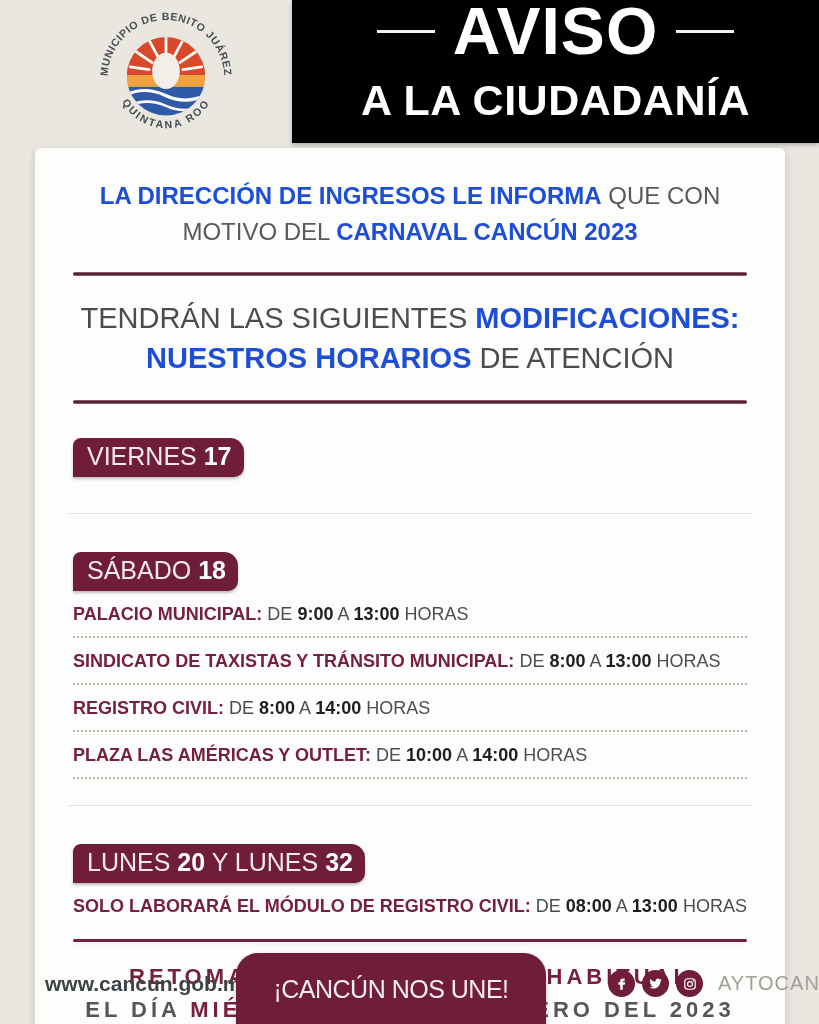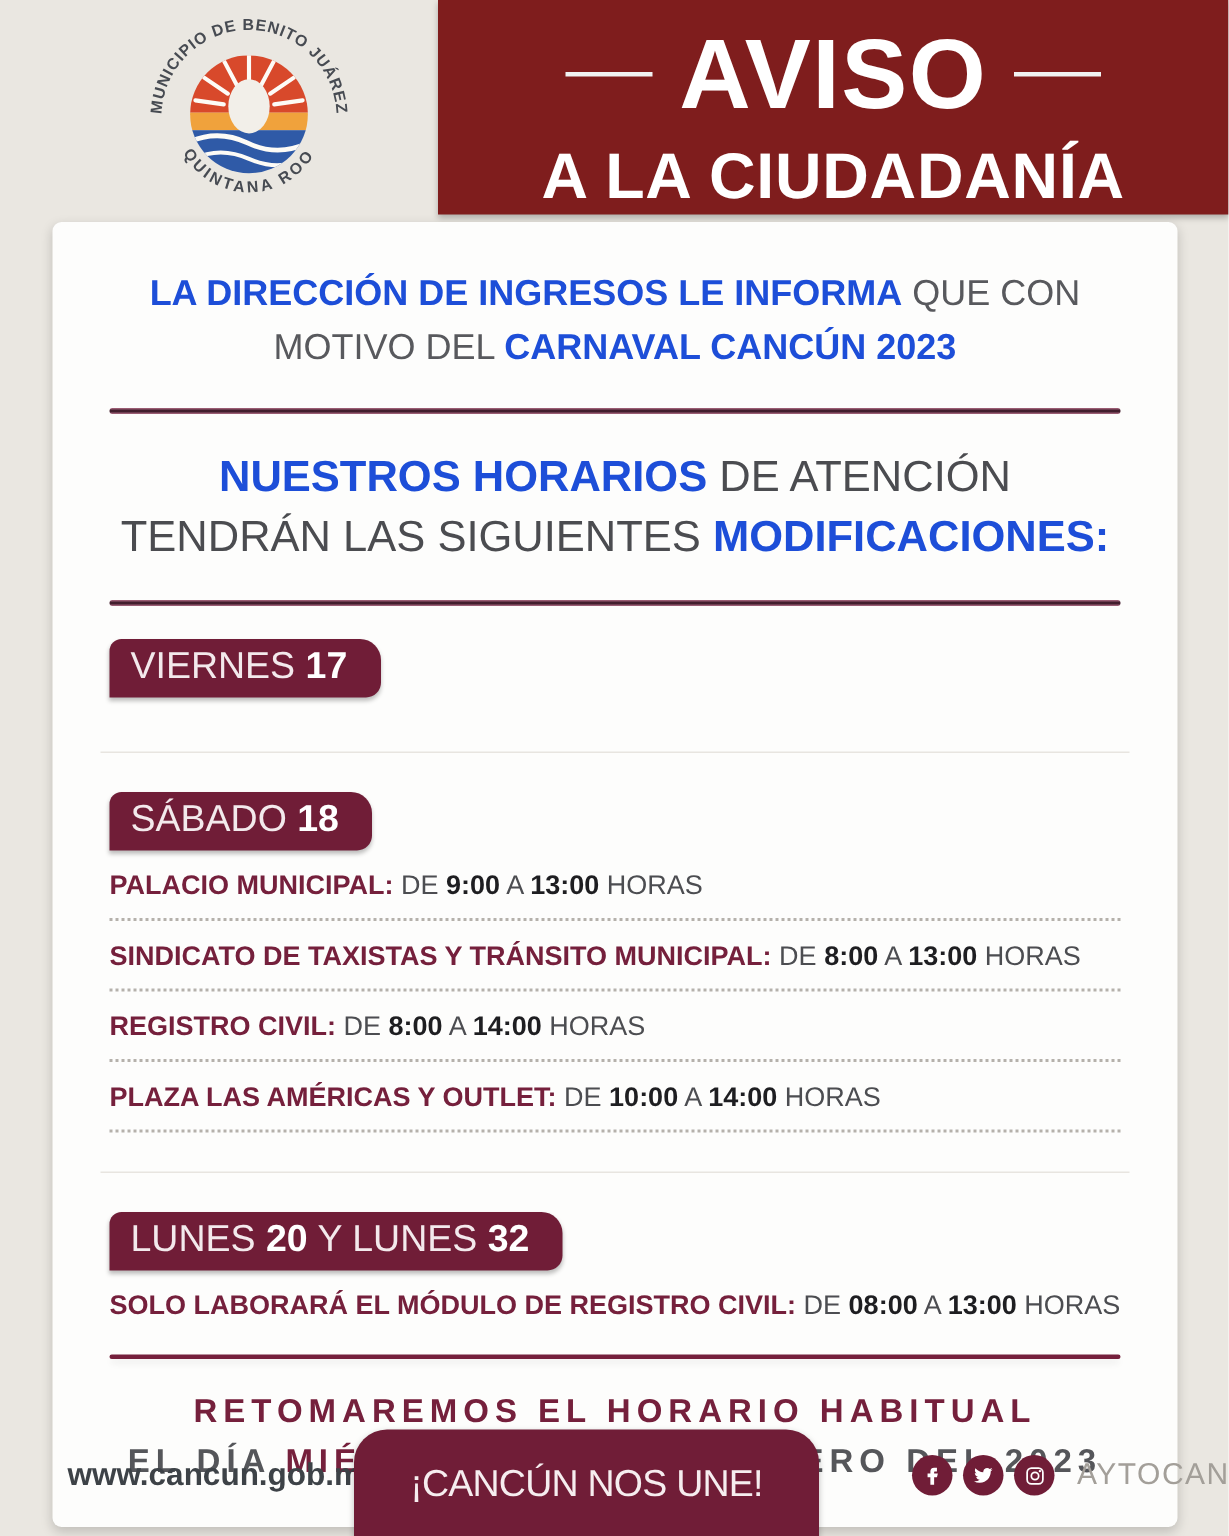--- a/index.html
+++ b/index.html
@@ -7,22 +7,22 @@
   body {
     font-family: "Liberation Sans", sans-serif;
     background: #eae7e1;
     overflow: hidden;
     position: relative;
   }
   
   .header { position: relative; height: 143px; }
   .banner {
     position: absolute; left: 292px; right: 0; top: 0; height: 143px;
-    background: #7f1d1d; color: #ffffff;
-    display: flex; flex-direction: column; align-items: center; justify-content: flex-end;
+    background: #000000; color: #ffffff;
+    display: flex; flex-direction: column; align-items: center; justify-content: flex-start;
     box-shadow: 0 2px 4px rgba(0,0,0,0.25);
   }
   .banner-row { display: flex; align-items: center; gap: 18px; }
   .dash { width: 58px; height: 3px; background: #f2f2f2; display: inline-block; }
   .banner-title { font-size: 66px; font-weight: bold; letter-spacing: 1px; line-height: 62px; }
   .banner-subtitle { font-size: 43px; font-weight: bold; letter-spacing: 0.5px; margin-top: 14px; }
   .logo-wrap { position: absolute; left: 88px; top: 4px; width: 156px; height: 138px; }
 
   
   .card {
@@ -47,24 +47,25 @@
     margin: 20px 0 18px;
   }
   .soft-rule {
     height: 1px; background: #e8e5e0;
     box-shadow: 0 6px 8px -2px rgba(0,0,0,0.22);
     margin: 26px -6px;
   }
 
   .badge {
     display: inline-block; background: #701d37; color: #f3e9ec;
-    font-size: 25px; padding: 4px 22px 6px 14px;
+    font-size: 25px; padding: 4px 12px 6px 14px;
     border-radius: 8px 14px 10px 0;
     box-shadow: 0 2px 3px rgba(0,0,0,0.25);
     margin-bottom: 10px;
+    margin-top: 12px;
   }
   .badge b { color: #ffffff; }
 
   .row { font-size: 18px; color: #4c4d51; white-space: nowrap; line-height: 26px; }
   .row .lbl { color: #75203c; font-weight: bold; }
   .row .time { color: #1e1e21; font-weight: bold; }
   .dotted { border-bottom: 2px dotted #b5b1ab; height: 0; margin: 9px 0 10px; }
 
   .retomar { text-align: center; font-weight: bold; letter-spacing: 4px; font-size: 22px; line-height: 33px; }
   .retomar .mar { color: #75203c; }
@@ -143,22 +144,22 @@
 <div class="card">
 
   <div class="intro">
     <div><b>LA DIRECCIÓN DE INGRESOS LE INFORMA</b> <span>QUE CON</span></div>
     <div><span>MOTIVO DEL</span> <b>CARNAVAL CANCÚN 2023</b></div>
   </div>
 
   <div class="rule"></div>
 
   <div class="headline">
+    <div><span>TENDRÁN LAS SIGUIENTES</span> <b>MODIFICACIONES:</b></div>
     <div><b>NUESTROS HORARIOS</b> <span>DE ATENCIÓN</span></div>
-    <div><span>TENDRÁN LAS SIGUIENTES</span> <b>MODIFICACIONES:</b></div>
   </div>
 
   <div class="rule"></div>
 
   <section>
     <div class="badge">
       <span>VIERNES</span>
       <b>17</b>
     </div>
   </section>

